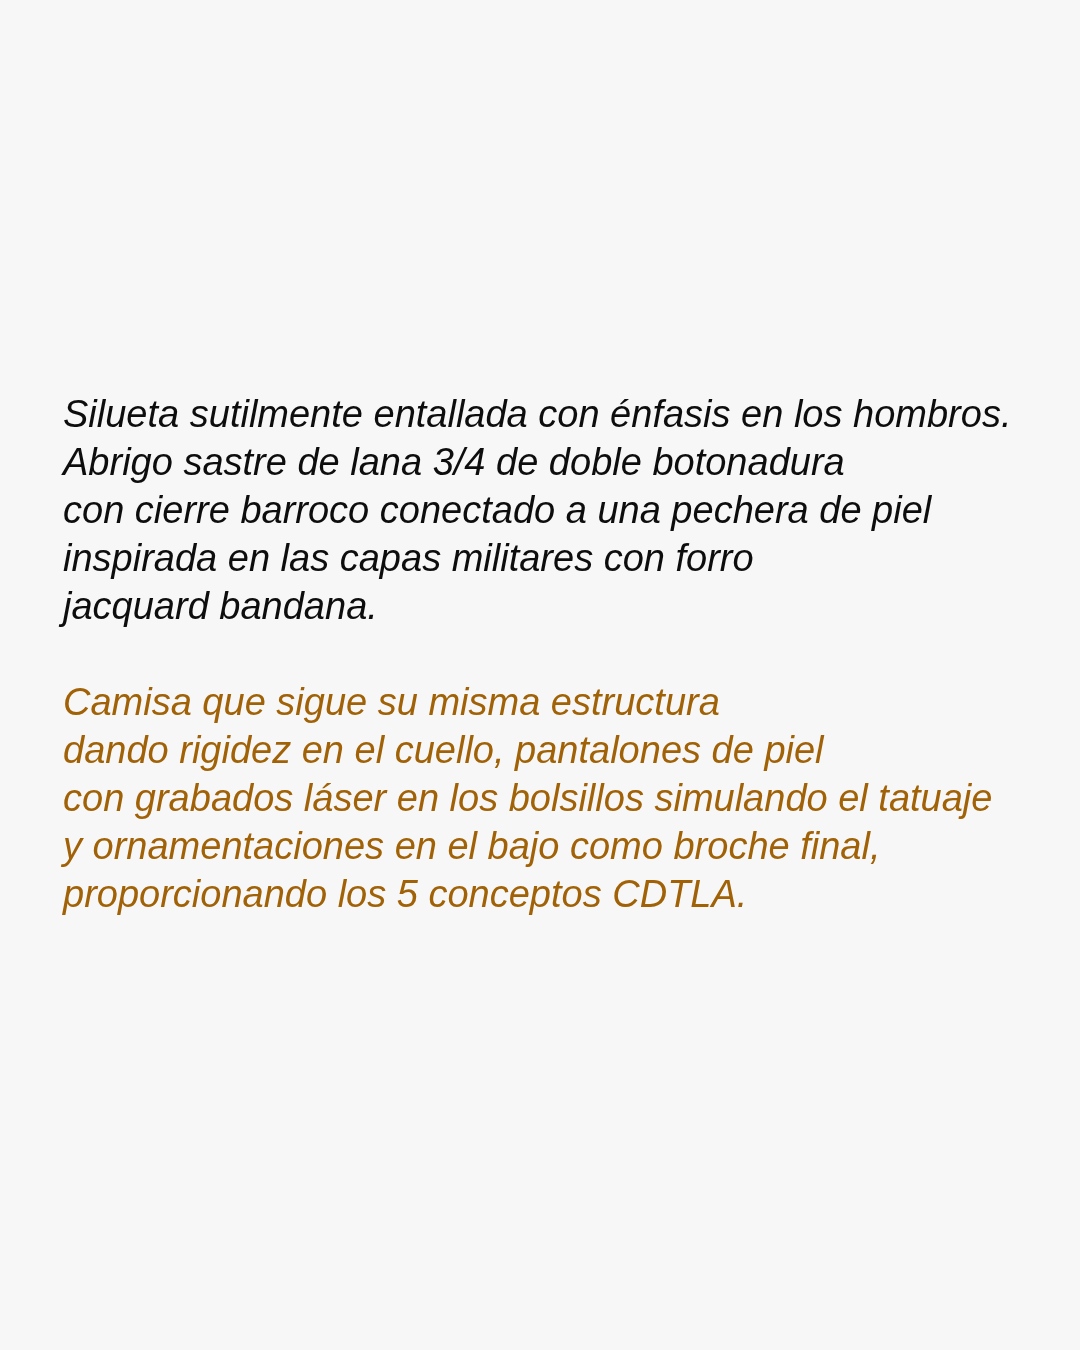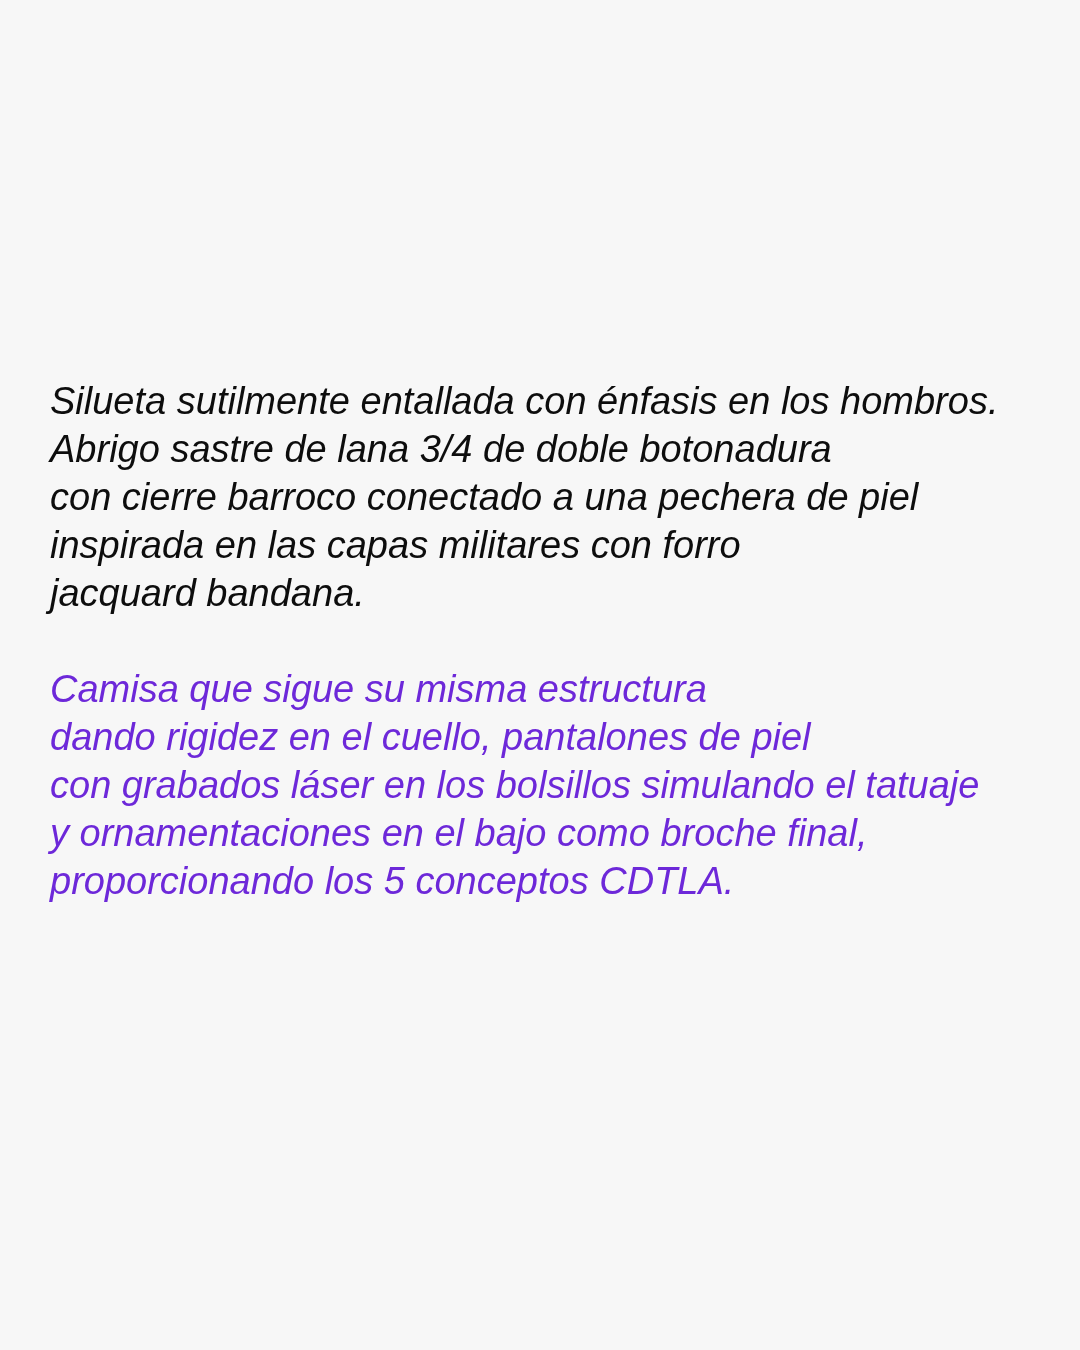--- a/index.html
+++ b/index.html
@@ -19,21 +19,21 @@
     width: 1080px;
     height: 1350px;
   }
   .text-block {
     position: absolute;
     left: 46px;
     top: 373px;
     width: 1010px;
   }
   .para {
-    margin: 4px;
+    margin: 17px;
     font-style: italic;
     font-weight: 400;
     font-size: 38px;
     line-height: 48px;
     letter-spacing: 0px;
     white-space: pre-line;
     text-align: left;
   }
   .para + .para {
     margin-top: 48px; 
@@ -42,19 +42,19 @@
 </head>
 <body style="background: rgb(247, 247, 247);">
 
 <main class="page">
   <div class="text-block">
     <p class="para" style="color: rgb(13, 13, 13);">Silueta sutilmente entallada con énfasis en los hombros.
 Abrigo sastre de lana 3/4 de doble botonadura
 con cierre barroco conectado a una pechera de piel
 inspirada en las capas militares con forro
 jacquard bandana.</p>
-    <p class="para" style="color: #6d28d9;">Camisa que sigue su misma estructura
+    <p class="para" style="color: #a16207;">Camisa que sigue su misma estructura
 dando rigidez en el cuello, pantalones de piel
 con grabados láser en los bolsillos simulando el tatuaje
 y ornamentaciones en el bajo como broche final,
 proporcionando los 5 conceptos CDTLA.</p>
   </div>
 </main>
 
 </body></html>

